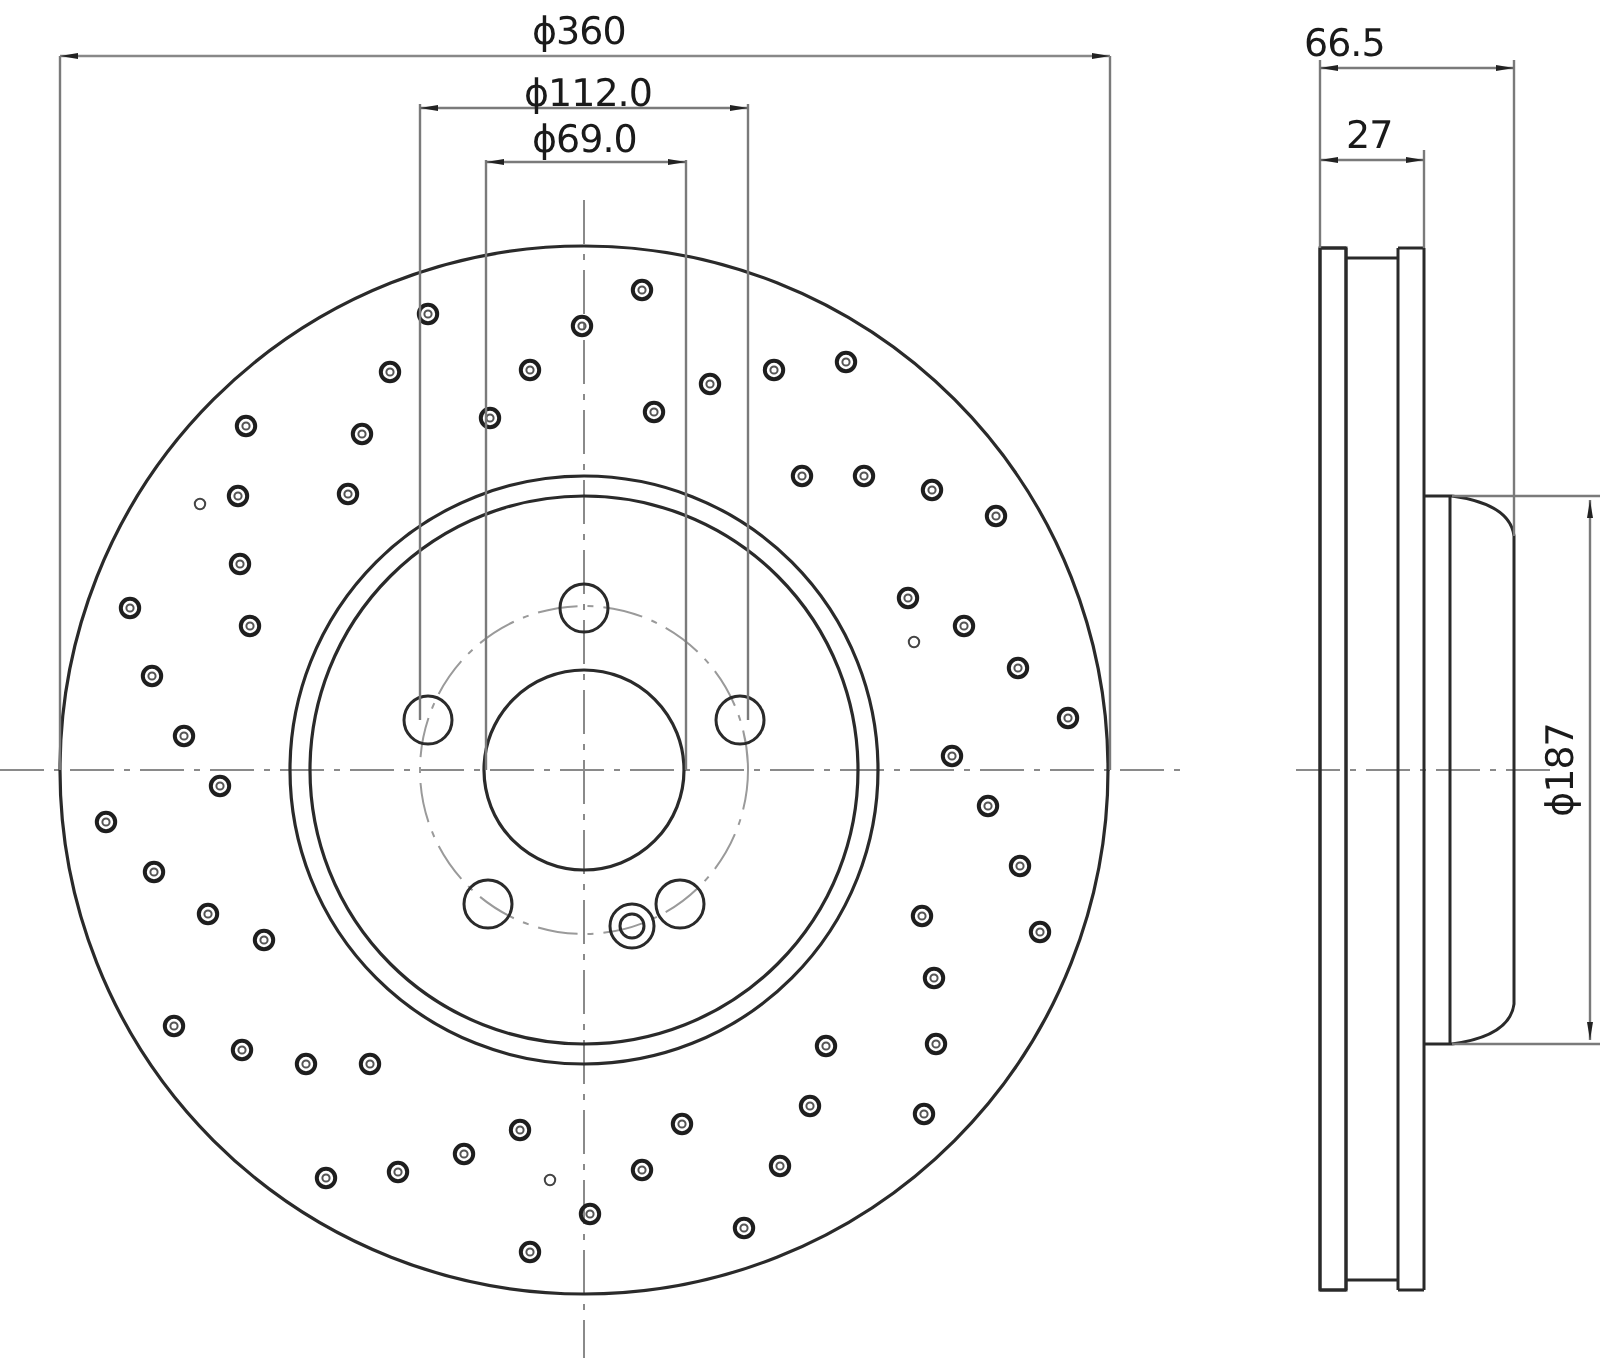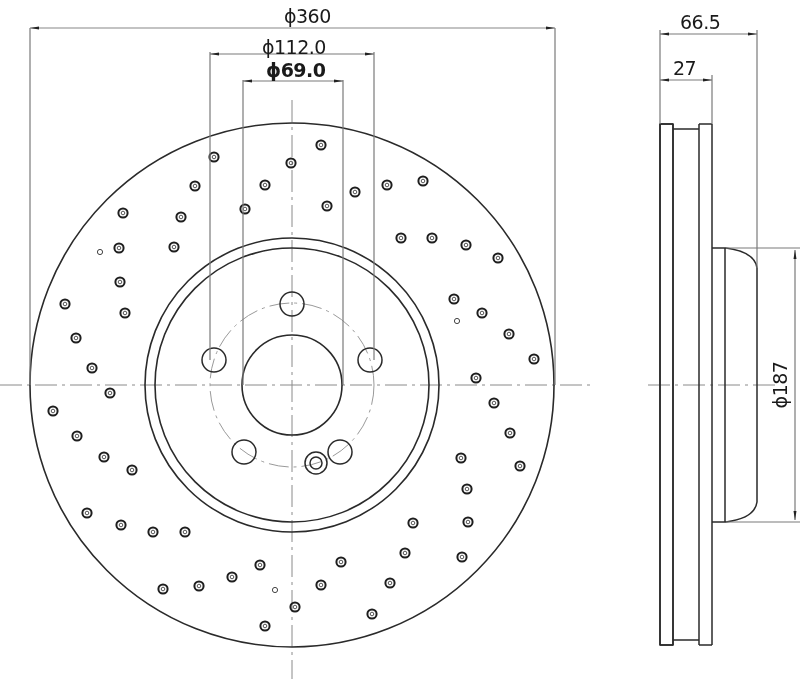--- a/index.html
+++ b/index.html
@@ -215,18 +215,18 @@
       <line x1="660" y1="34" x2="757" y2="34" marker-start="url(#arr-start)" marker-end="url(#arr-end)"></line>
       <line x1="712" y1="75" x2="712" y2="124"></line>
       <line x1="660" y1="80" x2="712" y2="80" marker-start="url(#arr-start)" marker-end="url(#arr-end)"></line>
       <line x1="726" y1="248" x2="800" y2="248"></line>
       <line x1="726" y1="522" x2="800" y2="522"></line>
       <line x1="795" y1="250" x2="795" y2="520" marker-start="url(#arr-start)" marker-end="url(#arr-end)"></line>
     </g>
   </g>
 </svg>
 
-<div class="dim-text" style="left:266px; top:5px;margin-left:18px;">ϕ360</div>
+<div class="dim-text" style="left:266px; top:5px;">ϕ360</div>
 <div class="dim-text" style="left:262px; top:36px;">ϕ112.0</div>
-<div class="dim-text" style="left:266px; top:59px;font-weight:bold;">ϕ69.0</div>
-<div class="dim-text" style="left:680px; top:11px;text-align:center;">66.5</div>
+<div class="dim-text" style="left:266px; top:59px;">ϕ69.0</div>
+<div class="dim-text" style="left:652px; top:11px;text-align:center;">66.5</div>
 <div class="dim-text" style="left:673px; top:57px;">27</div>
 <div class="dim-text vertical" style="left:757px; top:374px;">ϕ187</div>
 
 </body></html>

